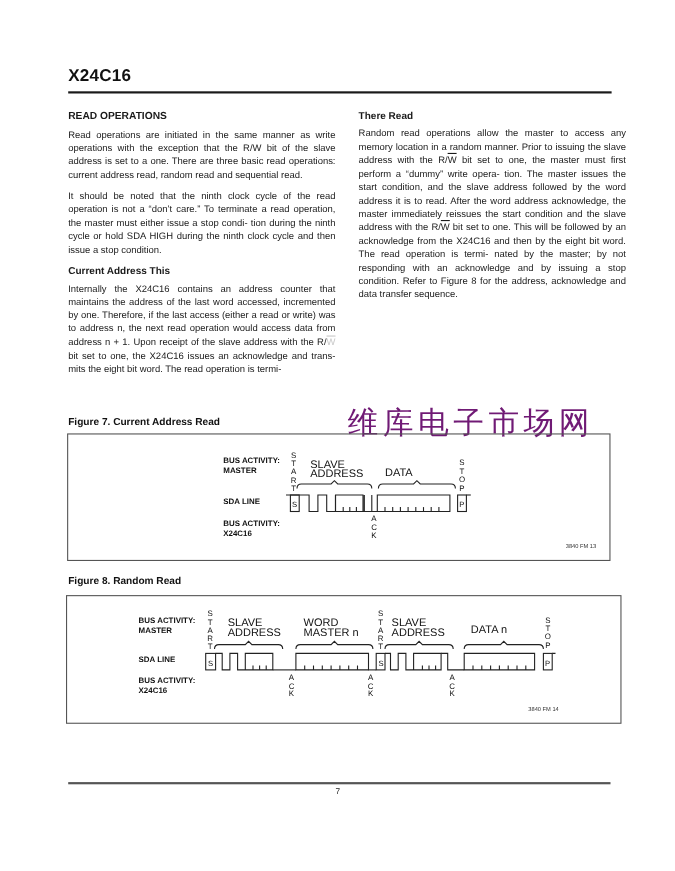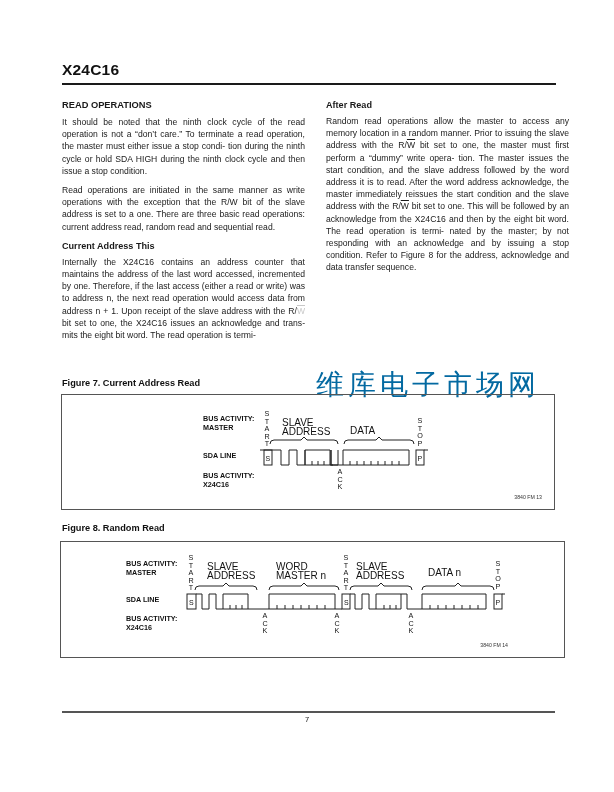--- a/index.html
+++ b/index.html
@@ -11,21 +11,21 @@
 
   .col { position: absolute; width: 243px; font-size: 8.6px; line-height: 12.2px; }
   .col-left { left: 62px; top: 99px; }
   .col-right { left: 326px; top: 99px; }
   .col h2 { font-size: 9.3px; font-weight: bold; margin: 0 0 5px 0; line-height: 12px; }
   .col h3 { font-size: 9.1px; font-weight: bold; margin: 0 0 4px 0; line-height: 12px; }
   .col p { text-align: justify; margin: 0 0 7px 0; }
   .over { text-decoration: overline; }
   .faint { color: #c8c8c8; }
 
-  .watermark { position: absolute; left: 316px; top: 366px; font-family: "DejaVu Serif", serif; font-size: 28px; color: #0369a1; letter-spacing: 4px; white-space: nowrap; }
+  .watermark { position: absolute; left: 316px; top: 366px; font-family: "DejaVu Serif", serif; font-size: 28px; color: #701a75; letter-spacing: 4px; white-space: nowrap; }
 
   .fig-title { position: absolute; font-size: 9.2px; font-weight: bold; color: #111; }
   .fig-box { position: absolute; border: 1px solid #555; background: transparent; }
   .fig-box .fmcode { position: absolute; font-size: 5.2px; color: #333; }
 
   .lbl { position: absolute; font-size: 7.2px; font-weight: bold; line-height: 8.6px; color: #111; white-space: nowrap; }
   .vlbl { position: absolute; font-size: 7.2px; line-height: 7.6px; width: 8px; text-align: center; color: #111; }
   .clbl { position: absolute; font-size: 10px; line-height: 8.6px; text-align: left; color: #111; white-space: nowrap; }
   svg.wave { position: absolute; overflow: visible; }
 
@@ -33,28 +33,28 @@
   .page-num { position: absolute; left: 305px; top: 715px; font-size: 7.5px; color: #222; }
 </style>
 </head>
 <body>
 
 <div class="hdr-title">X24C16</div>
 <div class="hdr-rule"></div>
 
 <div class="col col-left">
   <h2>READ OPERATIONS</h2>
+  <p>Read operations are initiated in the same manner as write operations with the exception that the R/W bit of the slave address is set to a one. There are three basic read operations: current address read, random read and sequential read.</p>
   <p>It should be noted that the ninth clock cycle of the read operation is not a “don’t care.” To terminate a read operation, the master must either issue a stop condi- tion during the ninth cycle or hold SDA HIGH during the ninth clock cycle and then issue a stop condition.</p>
-  <p>Read operations are initiated in the same manner as write operations with the exception that the R/W bit of the slave address is set to a one. There are three basic read operations: current address read, random read and sequential read.</p>
   <h3>Current Address This</h3>
   <p><span>Internally the X24C16 contains an address counter that maintains the address of the last word accessed, incremented by one. Therefore, if the last access (either a read or write) was to address n, the next read operation would access data from address n + 1. Upon receipt of the slave address with the R/</span><span class="over faint">W</span><span> bit set to one, the X24C16 issues an acknowledge and trans- mits the eight bit word. The read operation is termi-</span></p>
 </div>
 
 <div class="col col-right">
-  <h3>After Read</h3>
+  <h3>There Read</h3>
   <p><span>Random read operations allow the master to access any memory location in a random manner. Prior to issuing the slave address with the R/</span><span class="over">W</span><span> bit set to one, the master must first perform a “dummy” write opera- tion. The master issues the start condition, and the slave address followed by the word address it is to read. After the word address acknowledge, the master immediately reissues the start condition and the slave address with the R/</span><span class="over">W</span><span> bit set to one. This will be followed by an acknowledge from the X24C16 and then by the eight bit word. The read operation is termi- nated by the master; by not responding with an acknowledge and by issuing a stop condition. Refer to Figure 8 for the address, acknowledge and data transfer sequence.</span></p>
 </div>
 
 <div class="watermark">维库电子市场网</div>
 
 <div class="fig-title" style="left:62px; top:378px;">Figure 7. Current Address Read</div>
 <div class="fig-box" style="left:61px; top:394px; width:494px; height:116px;">
   <div class="fmcode" style="right:12px; bottom:9px;">3840 FM 13</div>
 </div>
 

